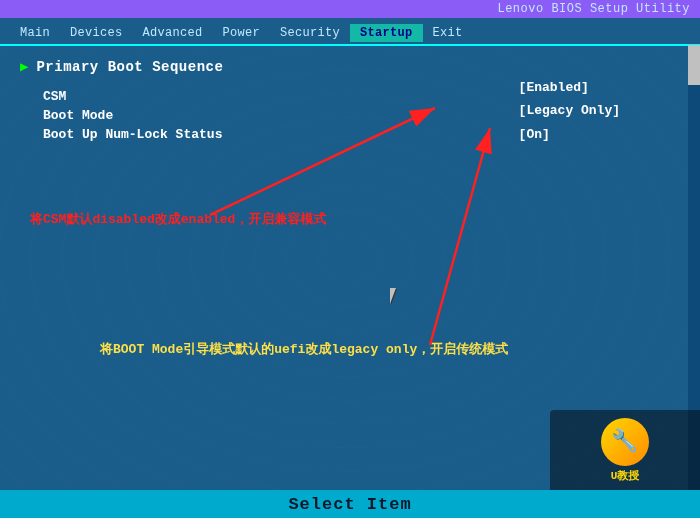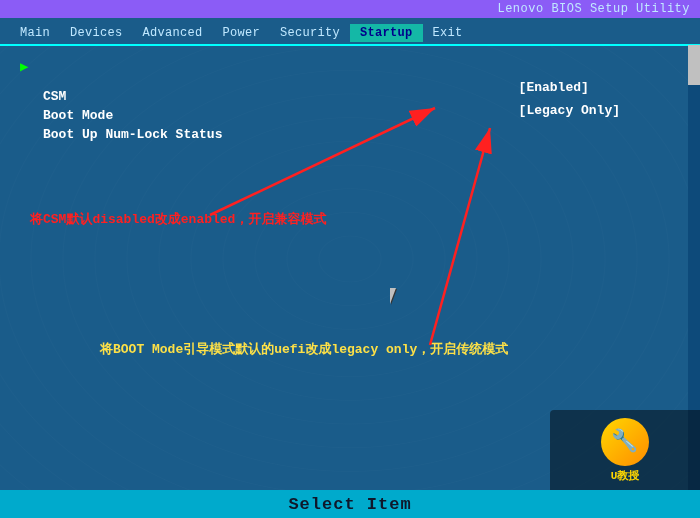--- a/index.html
+++ b/index.html
@@ -314,38 +314,40 @@
       <span class="menu-item">Exit</span>
     </div>
   </div>
 
   <div class="menu-separator"></div>
 
   <div class="content-area">
 
     <div class="section-header">
       <span class="arrow-indicator">▶</span>
+      <span class="section-title">Primary Boot Sequence</span>
     </div>
 
     <div class="bios-settings">
       <div class="setting-row">
         <span class="setting-name">CSM</span>
       </div>
       <div class="setting-row">
         <span class="setting-name">Boot Mode</span>
       </div>
       <div class="setting-row">
         <span class="setting-name">Boot Up Num-Lock Status</span>
       </div>
     </div>
   </div>
 
   <div class="values-column">
     <span class="value-item">[Enabled]</span>
     <span class="value-item">[Legacy Only]</span>
+    <span class="value-item">[On]</span>
   </div>
 
   <svg class="arrows-svg" xmlns="http://www.w3.org/2000/svg">
 
     <defs>
       <marker id="arrowhead1" markerWidth="10" markerHeight="7" refX="10" refY="3.5" orient="auto">
         <polygon points="0 0, 10 3.5, 0 7" fill="#ff2020"></polygon>
       </marker>
       <marker id="arrowhead2" markerWidth="10" markerHeight="7" refX="10" refY="3.5" orient="auto">
         <polygon points="0 0, 10 3.5, 0 7" fill="#ff2020"></polygon>

